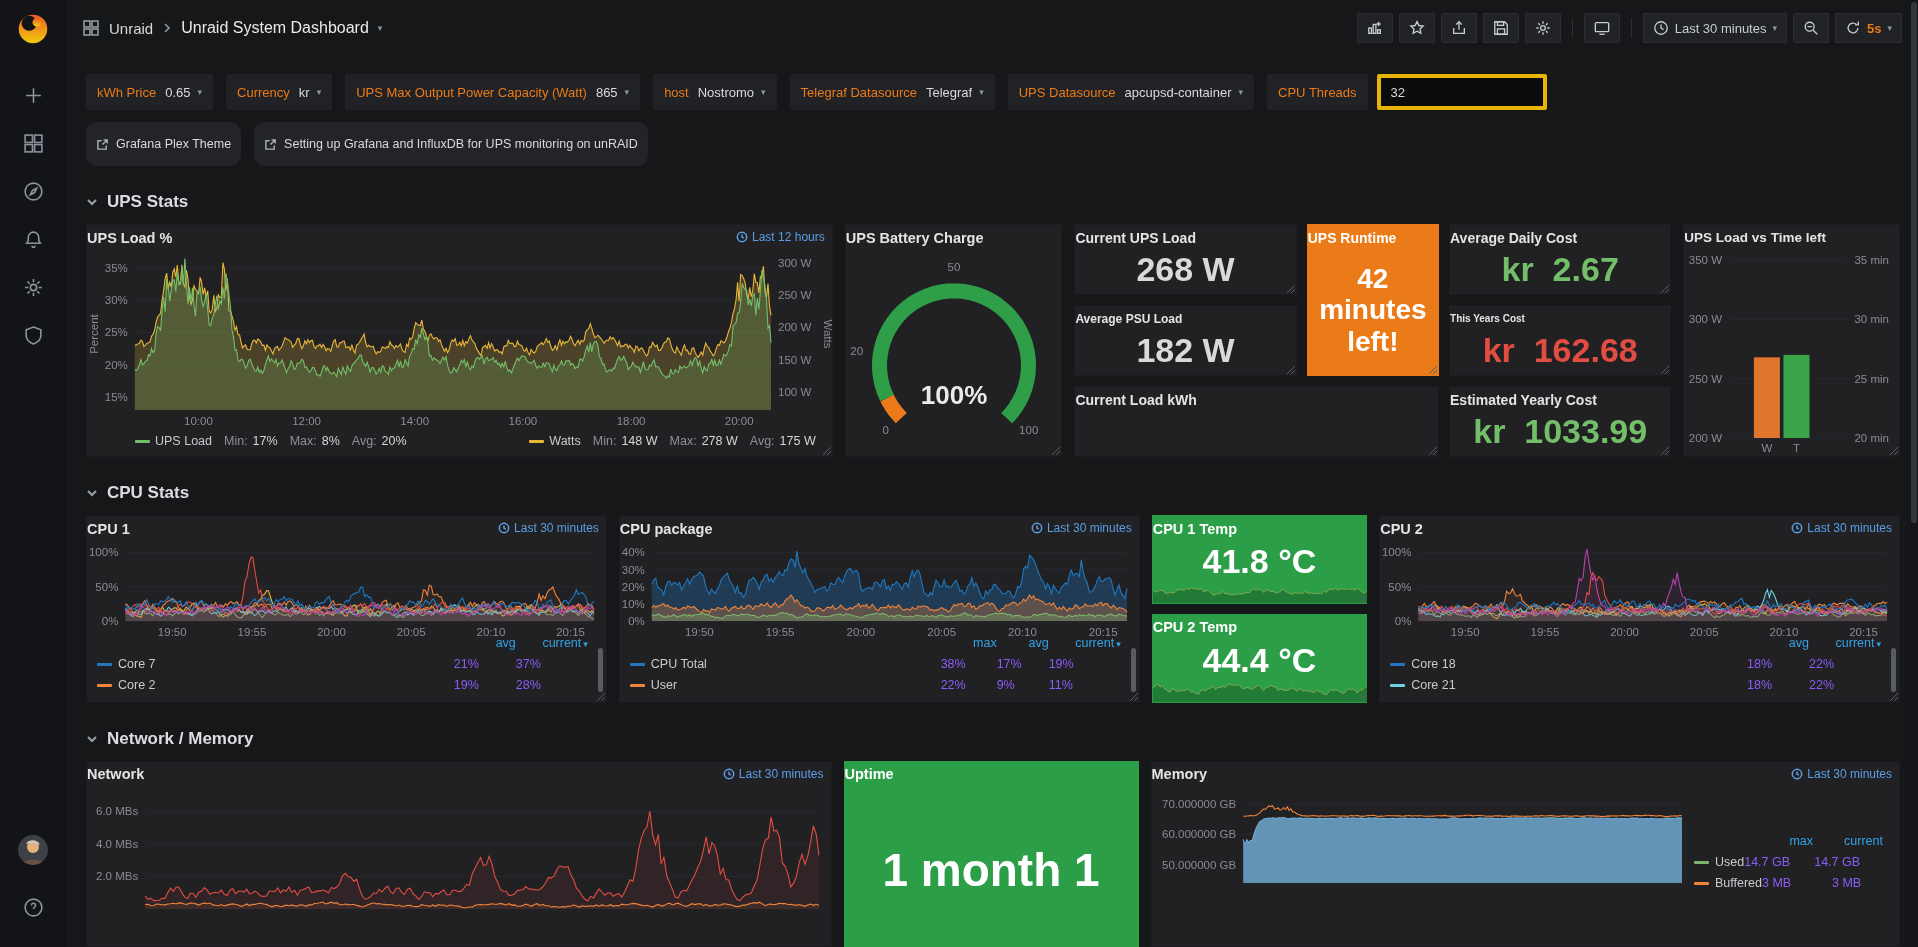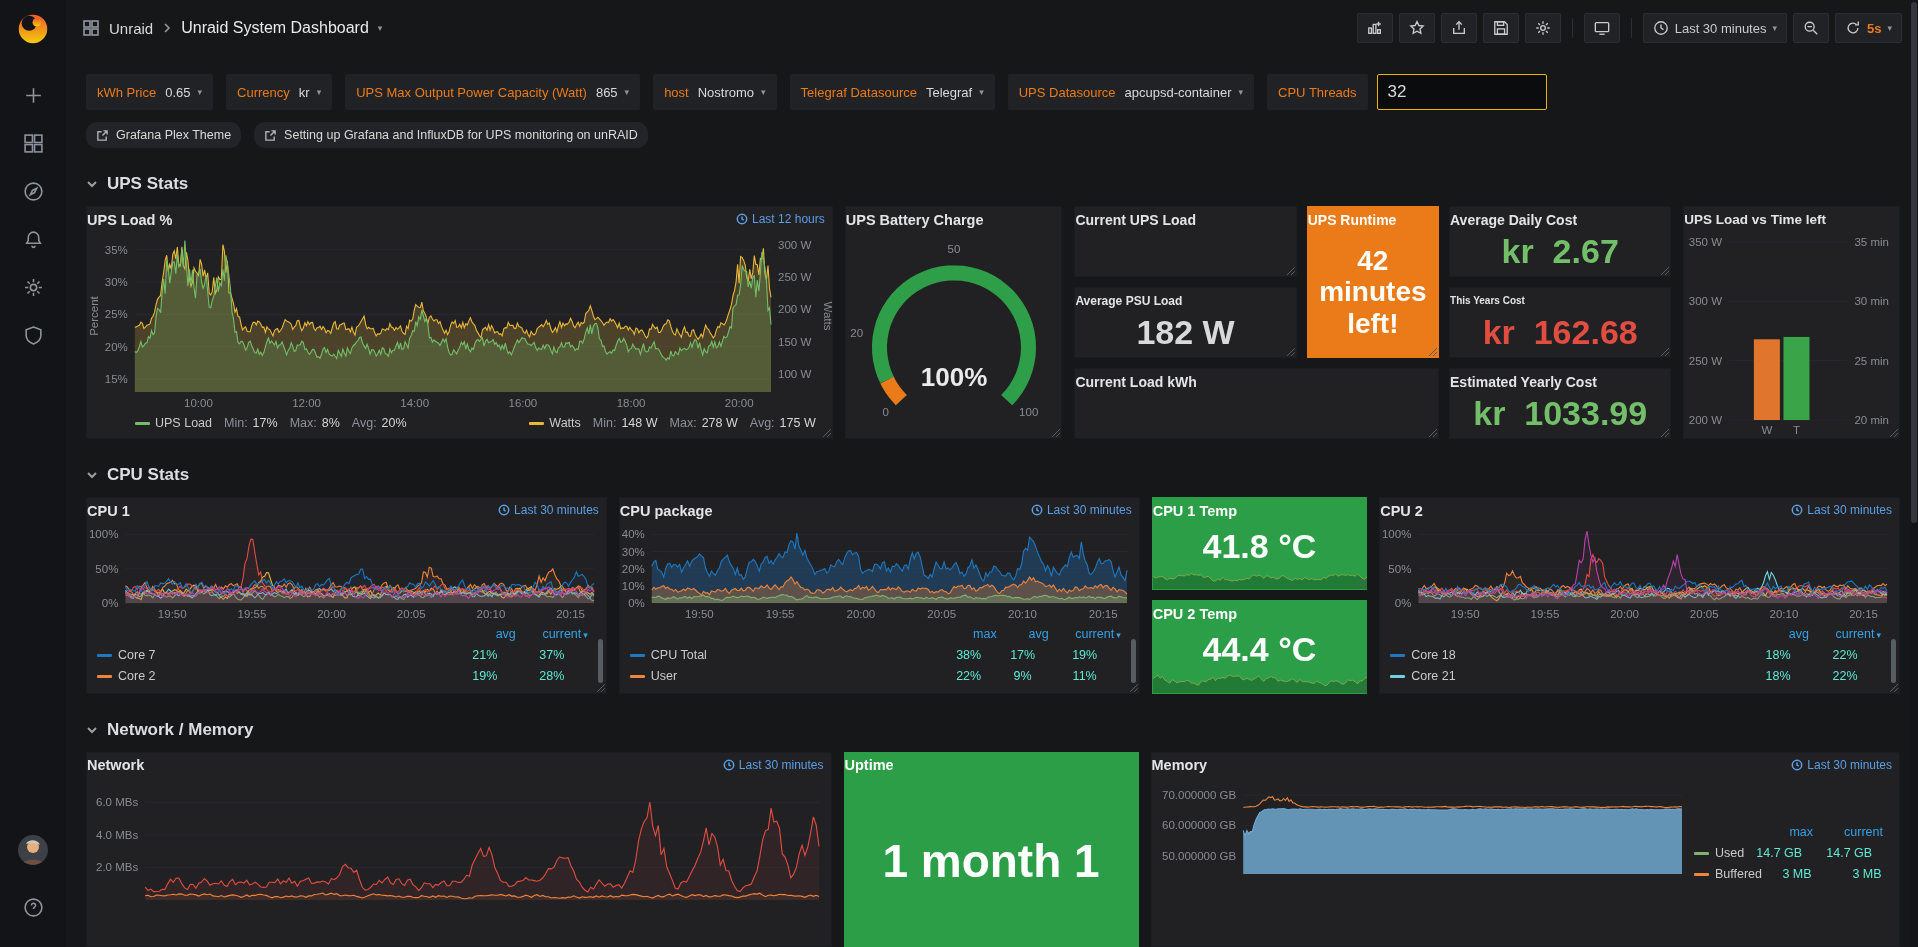--- a/index.html
+++ b/index.html
@@ -23,23 +23,23 @@
 .nav-right{display:flex;align-items:center;gap:6px}
 .nav-btn{display:flex;align-items:center;gap:6px;height:30px;padding:0 9px;background:#202226;border:1px solid #2c2e33;border-radius:2px;color:#c7ccd1;font-size:13px;cursor:pointer}
 .nav-btn svg{width:16px;height:16px;stroke:#c7ccd1;fill:none;stroke-width:1.5}
 .nav-sep{width:1px;height:20px;background:#2c2e33;margin:0 5px}
 .orange-txt{color:#eb7b18;font-weight:bold}
 
 .var-row{display:flex;gap:13px;margin:18px 18px 0 20px;align-items:center}
 .var{display:flex;align-items:center;height:36px;background:#202226;border-radius:2px;padding:0 11px;gap:9px;cursor:pointer}
 .var-label{color:#eb7b18;font-size:13px;white-space:nowrap}
 .var-value{color:#d8d9da;font-size:13px;display:flex;align-items:center;gap:7px;white-space:nowrap}
-.var-input{width:170px;height:36px;background:#0b0c0e;border:1px solid #eab308;border-radius:2px;color:#d8d9da;font-size:17px;padding:0 10px;font-family:"Liberation Sans",sans-serif}
+.var-input{width:170px;height:36px;background:#0b0c0e;border:4px solid #eab308;border-radius:2px;color:#d8d9da;font-size:13px;padding:0 10px;font-family:"Liberation Sans",sans-serif}
 .links-row{display:flex;gap:13px;margin:12px 18px 0 20px}
-.dash-link{display:flex;align-items:center;gap:7px;height:26px;padding:0 10px;background:#232429;border-radius:11px;color:#d8d9da;font-size:12.5px;cursor:pointer}
+.dash-link{display:flex;align-items:center;gap:7px;height:44px;padding:0 10px;background:#232429;border-radius:11px;color:#d8d9da;font-size:12.5px;cursor:pointer}
 .dash-link svg{width:13px;height:13px;stroke:#aeb2b8;fill:none;stroke-width:1.5}
 
 .sec{display:flex;align-items:center;gap:9px;margin:26px 18px 0 20px;color:#dcdde0;font-size:17px;font-weight:bold;cursor:pointer}
 .sec svg{width:12px;height:12px;stroke:#9aa0a6;fill:none;stroke-width:2}
 .prow{display:flex;gap:12px;margin:12px 18px 0 20px}
 .row-ups,.row-cpu{height:252px}
 .row-net{height:250px}
 .panel{position:relative;background:#212124;border:1px solid #1b1c1f;display:flex;flex-direction:column;min-width:0}
 .ph{flex:none;height:25px;position:relative;display:flex;align-items:center;justify-content:flex-start}
 .ptitle{font-size:14.5px;font-weight:bold;color:#e3e4e6;cursor:pointer;white-space:nowrap}
@@ -74,21 +74,21 @@
 .dash{display:inline-block;width:15px;height:3px;border-radius:1px;flex:none}
 .lname{color:#c9cacc}
 .slab{color:#8d9196;margin-left:7px}
 .sval{color:#d4d5d7}
 .lt{flex:none;position:relative;padding:1px 18px 6px 10px;font-size:12.5px}
 .lt-head,.lt-row{display:grid;align-items:center;height:21px}
 .lt3{grid-template-columns:1fr 62px 72px}
 .lt4{grid-template-columns:1fr 56px 52px 72px}
 .ltm{grid-template-columns:1fr 70px 70px}
 .lt-h{color:#33a2e5;text-align:right;cursor:pointer;white-space:nowrap}
-.lt-v{color:#5eead4;text-align:center}
+.lt-v{color:#8b5cf6;text-align:left}
 .lt-name{display:flex;align-items:center;gap:6px;color:#c9cacc;cursor:pointer}
 .sc{font-size:9px;margin-left:2px;color:#33a2e5}
 .lt-scroll{position:absolute;right:3px;top:16px;width:5px;height:44px;border-radius:3px;background:#585c63;cursor:pointer}
 .net-chart{flex:none;height:130px;position:relative}
 .mem-body{flex:1;display:flex;min-height:0}
 .mem-left{flex:1;display:flex;flex-direction:column;min-width:0}
 .mem-chart{flex:none;height:104px;position:relative}
 .mem-chart svg,.net-chart svg{position:absolute;left:0;top:0}
 .mem-legend{width:205px;flex:none;padding:44px 16px 0 0;font-size:12.5px}
 
@@ -411,20 +411,23 @@
             </svg>
           </div>
         <span class="rsz"></span>
       </div>
 
       <div class="cluster" style="flex:598 1 0">
         <div class="panel g-cur">
           <div class="ph">
               <span class="ptitle" style="font-size:14px">Current UPS Load</span>
             </div>
+          <div class="stat-body">
+              <span class="stat-val">268 W</span>
+            </div>
           <span class="rsz"></span>
         </div>
         <div class="panel orangebg g-run">
           <div class="ph">
               <span class="ptitle" style="font-size:14px">UPS Runtime</span>
             </div>
           <div class="stat-body">
               <span class="runtime-val">42 minutes left!</span>
             </div>
           <span class="rsz"></span>

